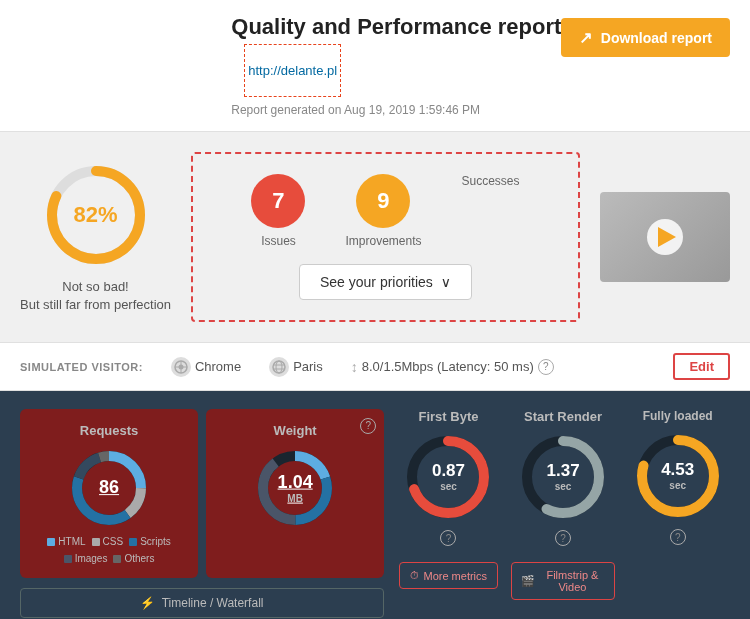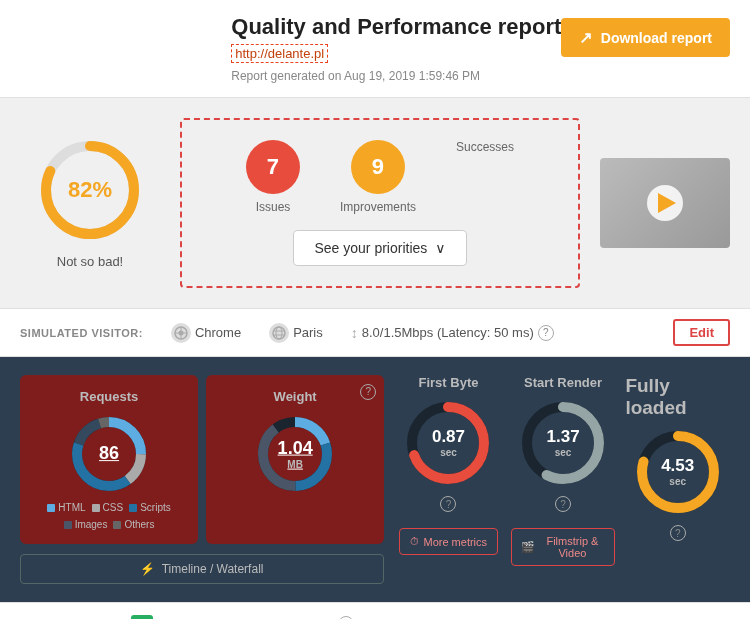--- a/index.html
+++ b/index.html
@@ -1,21 +1,21 @@
 <!DOCTYPE html>
 <html><head>
   <meta charset="utf-8">
   <style>
     * { box-sizing: border-box; margin: 0; padding: 0; }
     body { font-family: Arial, sans-serif; background: #f5f5f5; font-size: 13px; color: #333; width: 750px; }
 
     
     .header { background: #fff; padding: 14px 20px; border-bottom: 1px solid #e0e0e0; }
     .header h1 { font-size: 22px; font-weight: bold; color: #222; }
-    .header a { color: #c2410c; font-size: 13px; text-decoration: none; border: 1px dashed #e8431c; padding: 1px 3px; display: inline-block; margin: 4px 0; }
+    .header a { color: #0369a1; font-size: 13px; text-decoration: none; border: 1px dashed #e8431c; padding: 18px 3px; display: inline-block; margin: 4px 13px; }
     .header-row { display: flex; justify-content: flex-end; align-items: flex-start; }
     .header-meta { font-size: 12px; color: #888; margin-top: 2px; }
     .download-btn { background: #f5a623; color: #fff; border: none; padding: 10px 18px; border-radius: 4px; cursor: pointer; font-size: 14px; font-weight: bold; display: flex; align-items: center; gap: 8px; white-space: nowrap; margin-top: 4px; }
     .download-btn .icon { font-size: 16px; }
 
     
     .score-section { background: #f0f0f0; padding: 20px; display: flex; align-items: center; gap: 0; }
     
     
     .score-circle { display: flex; flex-direction: column; align-items: center; min-width: 140px; }
@@ -108,20 +108,21 @@
         <circle cx="55" cy="55" r="44" fill="none" stroke="#ddd" stroke-width="10"></circle>
 
         <circle cx="55" cy="55" r="44" fill="none" stroke="#f5a623" stroke-width="10" stroke-dasharray="226.7 276.46" stroke-linecap="round"></circle>
       </svg>
       <div class="donut-center">
         <span class="donut-percent">82%</span>
       </div>
     </div>
     <div class="score-label">
       <div>Not so bad!</div>
+      <div>But still far from perfection</div>
     </div>
   </div>
 
   <div class="issues-area">
     <div class="issues-row">
       <div class="issue-item">
         <div class="issue-circle red">7</div>
         <div class="issue-label">Issues</div>
       </div>
       <div class="issue-item">
@@ -284,21 +285,21 @@
           </div>
         </div>
         <span class="help-icon">?</span>
         <button class="action-btn" style="border-color:#d44; color:#e88;">
           <span>🎬</span>
           <span>Filmstrip &amp; Video</span>
         </button>
       </div>
 
       <div style="flex:1; display:flex; flex-direction:column; align-items:center; gap:8px;">
-        <h3 style="color:#bbb; font-size:19px;">Fully loaded</h3>
+        <h3 style="color:#bbb; font-size:12px;">Fully loaded</h3>
         <div class="timing-donut">
           <svg width="90" height="90" viewBox="0 0 90 90">
             <circle cx="45" cy="45" r="36" fill="none" stroke="#1a252f" stroke-width="10"></circle>
             <circle cx="45" cy="45" r="36" fill="none" stroke="#f5a623" stroke-width="10" stroke-dasharray="180 226.2" stroke-linecap="round"></circle>
           </svg>
           <div class="timing-center">
             <div>4.53</div>
             <div class="unit">sec</div>
           </div>
         </div>

